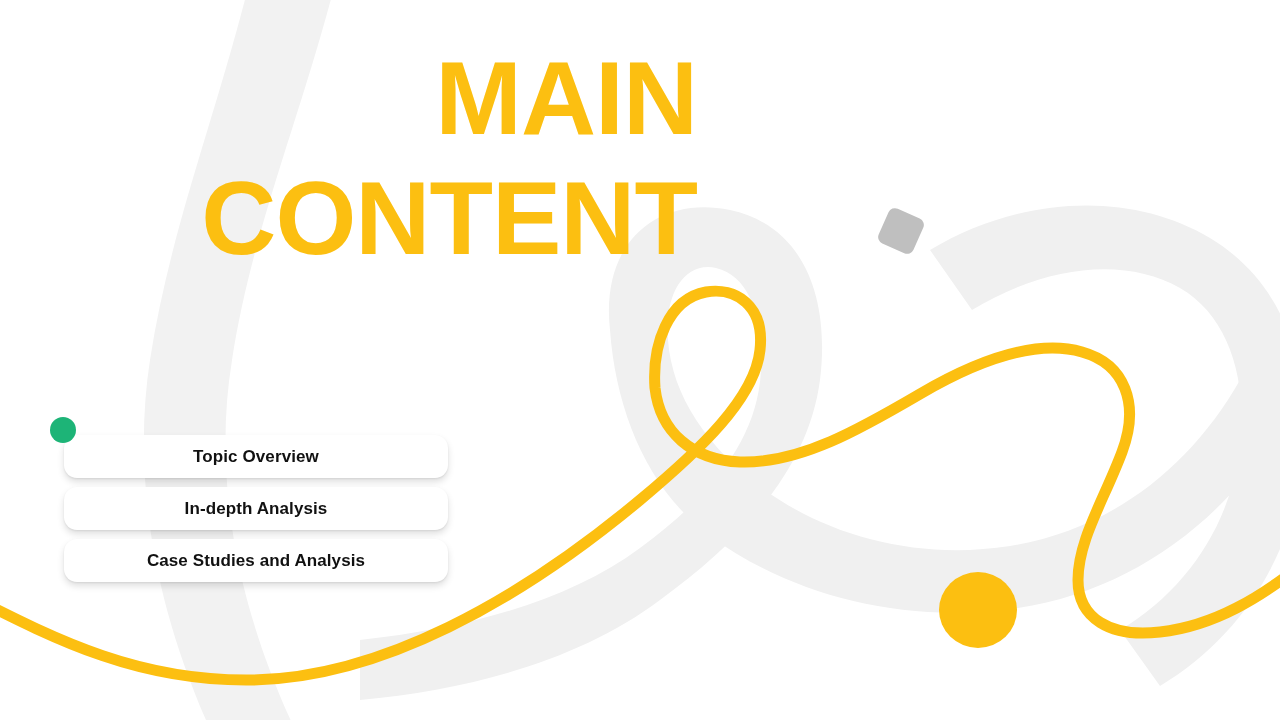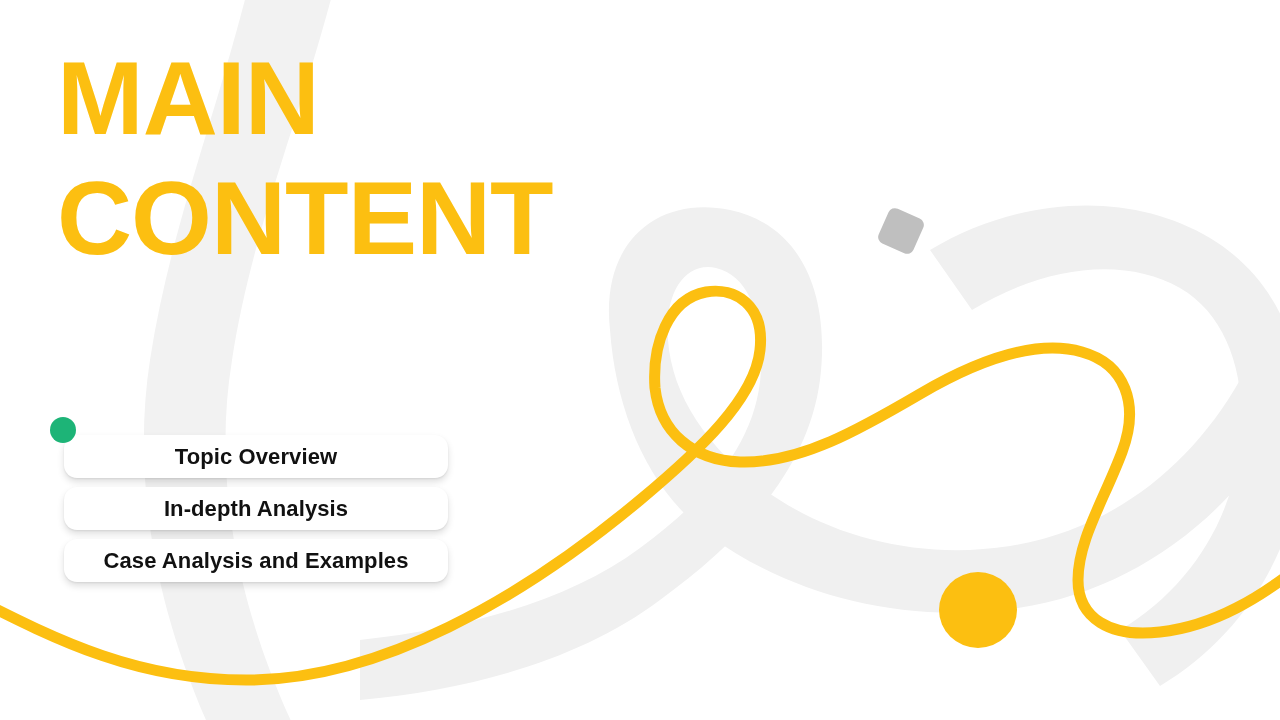--- a/index.html
+++ b/index.html
@@ -27,20 +27,21 @@
     pointer-events: none;
   }
 
   
   #title-block {
     position: absolute;
     left: 57px;
     top: 48px;
     width: 640px;
     z-index: 5;
+    text-align: right;
   }
   .title-line {
     font-family: "Liberation Sans", sans-serif;
     font-weight: bold;
     font-size: 104px;
     line-height: 0.98;
     letter-spacing: -1px;
     color: #fcbf11;
     margin: 0;
     white-space: nowrap;
@@ -65,21 +66,21 @@
     border-radius: 13px;
     box-shadow: 0 4px 7px rgba(0,0,0,0.13), 0 1px 2px rgba(0,0,0,0.07);
     display: flex;
     align-items: center;
     justify-content: center;
     margin-bottom: 9px;
   }
   .bullet-card .bullet-label {
     font-family: "Liberation Sans", sans-serif;
     font-weight: bold;
-    font-size: 22px;
+    font-size: 17px;
     color: #111111;
     letter-spacing: 0.1px;
     white-space: nowrap;
   }
   #green-marker {
     position: absolute;
     left: -14px;
     top: -18px;
     width: 26px;
     height: 26px;
@@ -154,18 +155,18 @@
 
     <div class="bullet-card">
       <span class="bullet-label">Topic Overview</span>
     </div>
 
     <div class="bullet-card">
       <span class="bullet-label">In-depth Analysis</span>
     </div>
 
     <div class="bullet-card">
-      <span class="bullet-label">Case Analysis and Examples</span>
+      <span class="bullet-label">Case Studies and Analysis</span>
     </div>
 
   </div>
 
 </div>
 
 </body></html>

